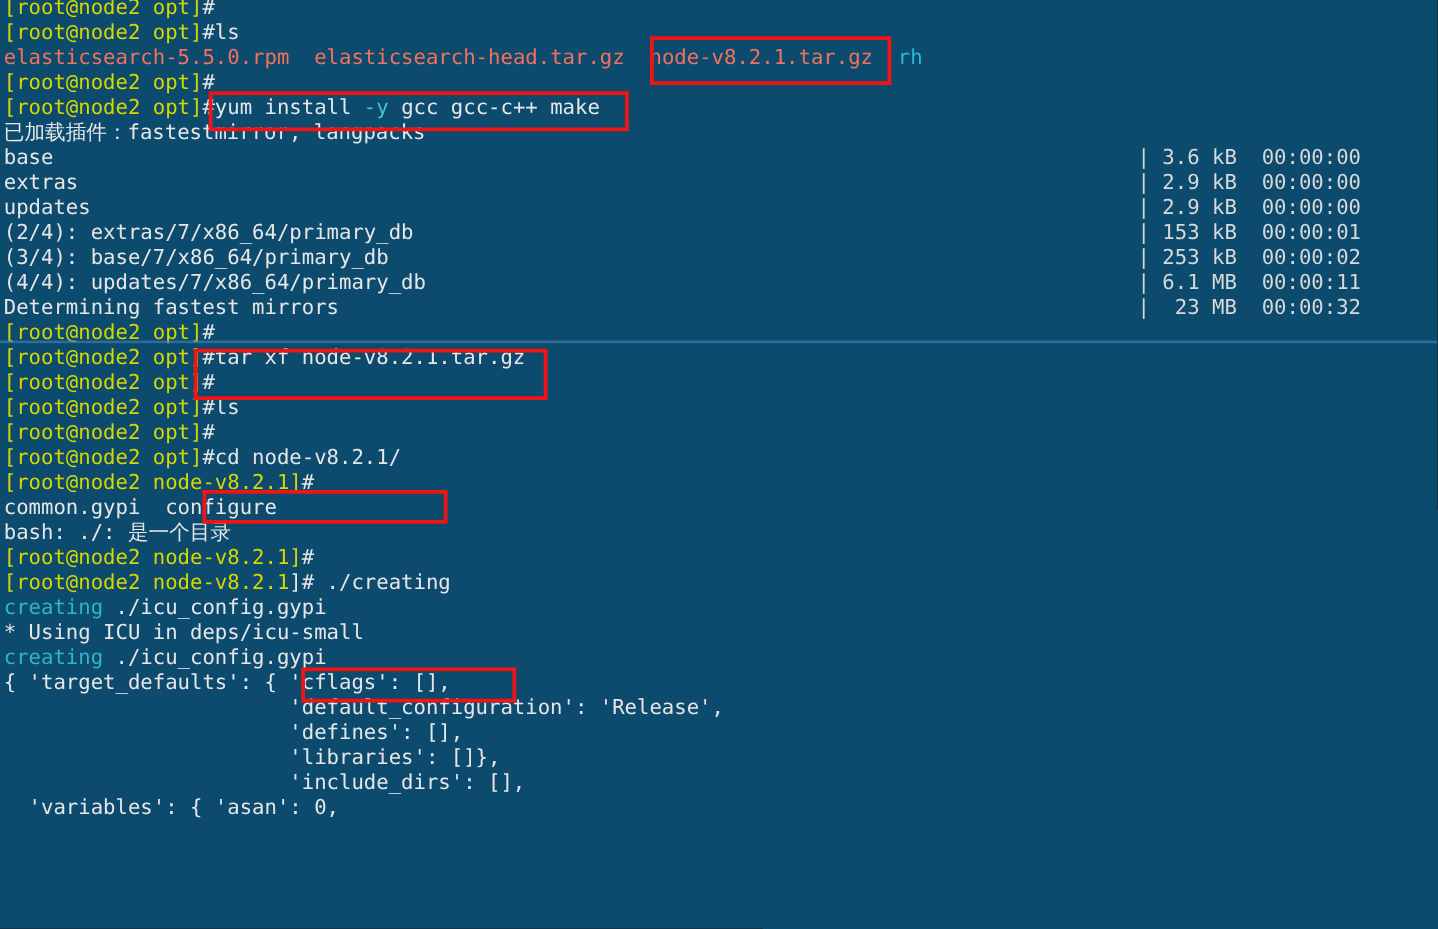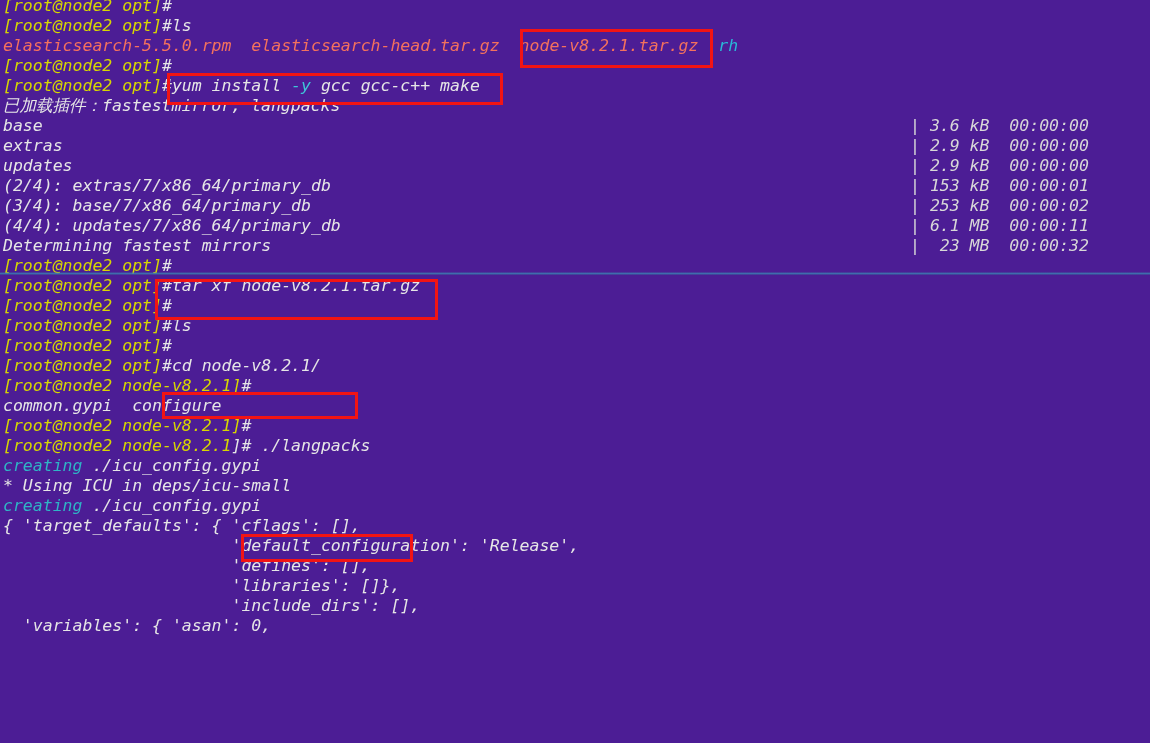--- a/index.html
+++ b/index.html
@@ -4,27 +4,26 @@
 <style>
   html, body {
     margin: 0;
     padding: 0;
     background: #1c1c1c;
   }
   #terminal {
     position: relative;
     width: 1150px;
     height: 743px;
-    background: #4c1d95;
+    background: #0c4a6e;
     overflow: hidden;
     font-family: "DejaVu Sans Mono", "Liberation Mono", monospace;
     font-size: 16.5px;
     line-height: 20px;
     letter-spacing: 0px;
-    font-style: italic;
   }
   .screen {
     position: absolute;
     left: 0;
     top: -4px;
     width: 1150px;
   }
   .line {
     height: 20px;
     white-space: pre;
@@ -81,22 +80,23 @@
       <div class="line"><span class="white">(4/4): updates/7/x86_64/primary_db</span></div>
       <div class="line"><span class="white">Determining fastest mirrors</span></div>
       <div class="line"><span class="prompt">[root@node2 opt]</span><span class="white">#</span></div>
       <div class="line"><span class="prompt">[root@node2 opt]</span><span class="white">#tar xf node-v8.2.1.tar.gz</span></div>
       <div class="line"><span class="prompt">[root@node2 opt]</span><span class="white">#</span></div>
       <div class="line"><span class="prompt">[root@node2 opt]</span><span class="white">#ls</span></div>
       <div class="line"><span class="prompt">[root@node2 opt]</span><span class="white">#</span></div>
       <div class="line"><span class="prompt">[root@node2 opt]</span><span class="white">#cd node-v8.2.1/</span></div>
       <div class="line"><span class="prompt">[root@node2 node-v8.2.1]</span><span class="white">#</span></div>
       <div class="line"><span class="white">common.gypi  configure</span></div>
+      <div class="line"><span class="white">bash: ./: 是一个目录</span></div>
       <div class="line"><span class="prompt">[root@node2 node-v8.2.1]</span><span class="white">#</span></div>
-      <div class="line"><span class="prompt">[root@node2 node-v8.2.1</span><span class="white">]# ./langpacks</span></div>
+      <div class="line"><span class="prompt">[root@node2 node-v8.2.1</span><span class="white">]# ./creating</span></div>
       <div class="line"><span class="teal">creating</span><span class="white"> ./icu_config.gypi</span></div>
       <div class="line"><span class="white">* Using ICU in deps/icu-small</span></div>
       <div class="line"><span class="teal">creating</span><span class="white"> ./icu_config.gypi</span></div>
       <div class="line"><span class="white">{ 'target_defaults': { 'cflags': [],</span></div>
       <div class="line"><span class="white">                       'default_configuration': 'Release',</span></div>
       <div class="line"><span class="white">                       'defines': [],</span></div>
       <div class="line"><span class="white">                       'libraries': []},</span></div>
       <div class="line"><span class="white">                       'include_dirs': [],</span></div>
       <div class="line"><span class="white">  'variables': { 'asan': 0,</span></div>
     </div>

